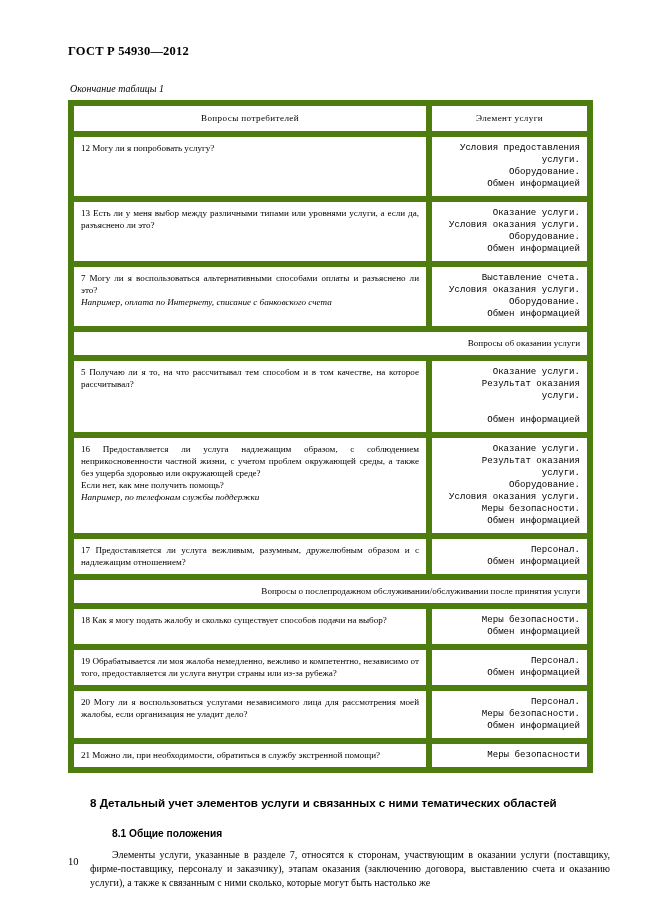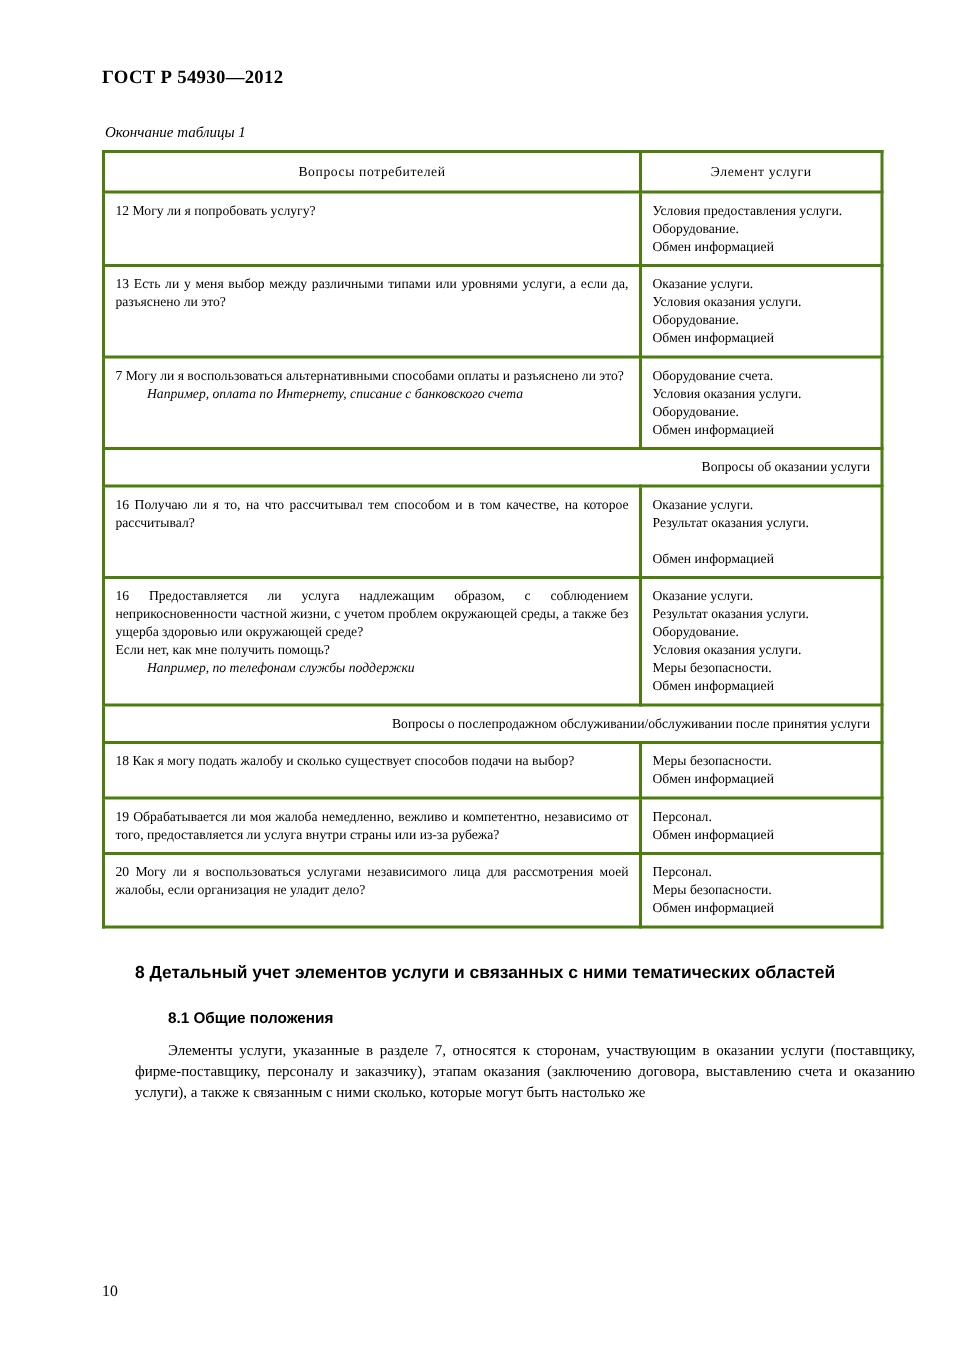--- a/index.html
+++ b/index.html
@@ -36,37 +36,37 @@
     margin: 0 0 6px 2px;
   }
   table.main {
     border-collapse: collapse;
     width: 519px;
     table-layout: fixed;
     font-size: 9.1px;
     line-height: 1.32;
   }
   table.main td, table.main th {
-    border: 2px solid #4d7c0f;
+    border: 6px solid #4d7c0f;
     vertical-align: top;
     padding: 5px 7px 6px 7px;
     font-weight: normal;
   }
   table.main th {
     text-align: center;
     padding: 6px 4px 7px 4px;
     font-size: 9.1px;
     letter-spacing: 0.4px;
   }
   col.c1 { width: 358px; }
   col.c2 { width: 161px; }
   td.q { text-align: justify; text-justify: inter-word; }
-  td.e { text-align: left; }
+  td.e { text-align: right; font-family: Liberation Mono, monospace; }
   td.full { text-align: right; }
-  .em { font-style: italic; margin-left: 21px; }
+  .em { font-style: italic; }
   .ind { display: block; }
   h2.sec {
     font-family: "Liberation Sans", sans-serif;
     font-size: 11.6px;
     font-weight: bold;
     margin: 22px 0 0 22px;
     line-height: 1.45;
     width: 490px;
   }
   h3.sub {
@@ -133,32 +133,32 @@
             <span class="ind">Оборудование.</span>
             <span class="ind">Обмен информацией</span>
           </td>
         </tr>
         <tr>
           <td class="q">
             <span class="ind">7 Могу ли я воспользоваться альтернативными способами оплаты и разъяснено ли это?</span>
             <span class="ind em">Например, оплата по Интернету, списание с банковского счета</span>
           </td>
           <td class="e">
-            <span class="ind">Оборудование счета.</span>
+            <span class="ind">Выставление счета.</span>
             <span class="ind">Условия оказания услуги.</span>
             <span class="ind">Оборудование.</span>
             <span class="ind">Обмен информацией</span>
           </td>
         </tr>
         <tr>
           <td colspan="2" class="full">Вопросы об оказании услуги</td>
         </tr>
         <tr>
           <td class="q">
-            <span class="ind">16 Получаю ли я то, на что рассчитывал тем способом и в том качестве, на которое рассчитывал?</span>
+            <span class="ind">5 Получаю ли я то, на что рассчитывал тем способом и в том качестве, на которое рассчитывал?</span>
           </td>
           <td class="e">
             <span class="ind">Оказание услуги.</span>
             <span class="ind">Результат оказания услуги.</span>
             <span class="ind">&nbsp;</span>
             <span class="ind">Обмен информацией</span>
           </td>
         </tr>
         <tr>
           <td class="q">
@@ -169,20 +169,29 @@
           <td class="e">
             <span class="ind">Оказание услуги.</span>
             <span class="ind">Результат оказания услуги.</span>
             <span class="ind">Оборудование.</span>
             <span class="ind">Условия оказания услуги.</span>
             <span class="ind">Меры безопасности.</span>
             <span class="ind">Обмен информацией</span>
           </td>
         </tr>
         <tr>
+          <td class="q">
+            <span class="ind">17 Предоставляется ли услуга вежливым, разумным, дружелюбным образом и с надлежащим отношением?</span>
+          </td>
+          <td class="e">
+            <span class="ind">Персонал.</span>
+            <span class="ind">Обмен информацией</span>
+          </td>
+        </tr>
+        <tr>
           <td colspan="2" class="full">Вопросы о послепродажном обслуживании/обслуживании после принятия услуги</td>
         </tr>
         <tr>
           <td class="q">
             <span class="ind">18 Как я могу подать жалобу и сколько существует способов подачи на выбор?</span>
           </td>
           <td class="e">
             <span class="ind">Меры безопасности.</span>
             <span class="ind">Обмен информацией</span>
           </td>
@@ -197,20 +206,28 @@
           </td>
         </tr>
         <tr>
           <td class="q">
             <span class="ind">20 Могу ли я воспользоваться услугами независимого лица для рассмотрения моей жалобы, если организация не уладит дело?</span>
           </td>
           <td class="e">
             <span class="ind">Персонал.</span>
             <span class="ind">Меры безопасности.</span>
             <span class="ind">Обмен информацией</span>
+          </td>
+        </tr>
+        <tr>
+          <td class="q">
+            <span class="ind">21 Можно ли, при необходимости, обратиться в службу экстренной помощи?</span>
+          </td>
+          <td class="e">
+            <span class="ind">Меры безопасности</span>
           </td>
         </tr>
       </tbody>
   </table>
 
   <h2 class="sec">8 Детальный учет элементов услуги и связанных с ними тематических областей</h2>
   <h3 class="sub">8.1 Общие положения</h3>
   <p class="body">Элементы услуги, указанные в разделе 7, относятся к сторонам, участвующим в оказании услуги (поставщику, фирме-поставщику, персоналу и заказчику), этапам оказания (заключению договора, выставлению счета и оказанию услуги), а также к связанным с ними сколько, которые могут быть настолько же</p>
 
   <div class="folio">10</div>

